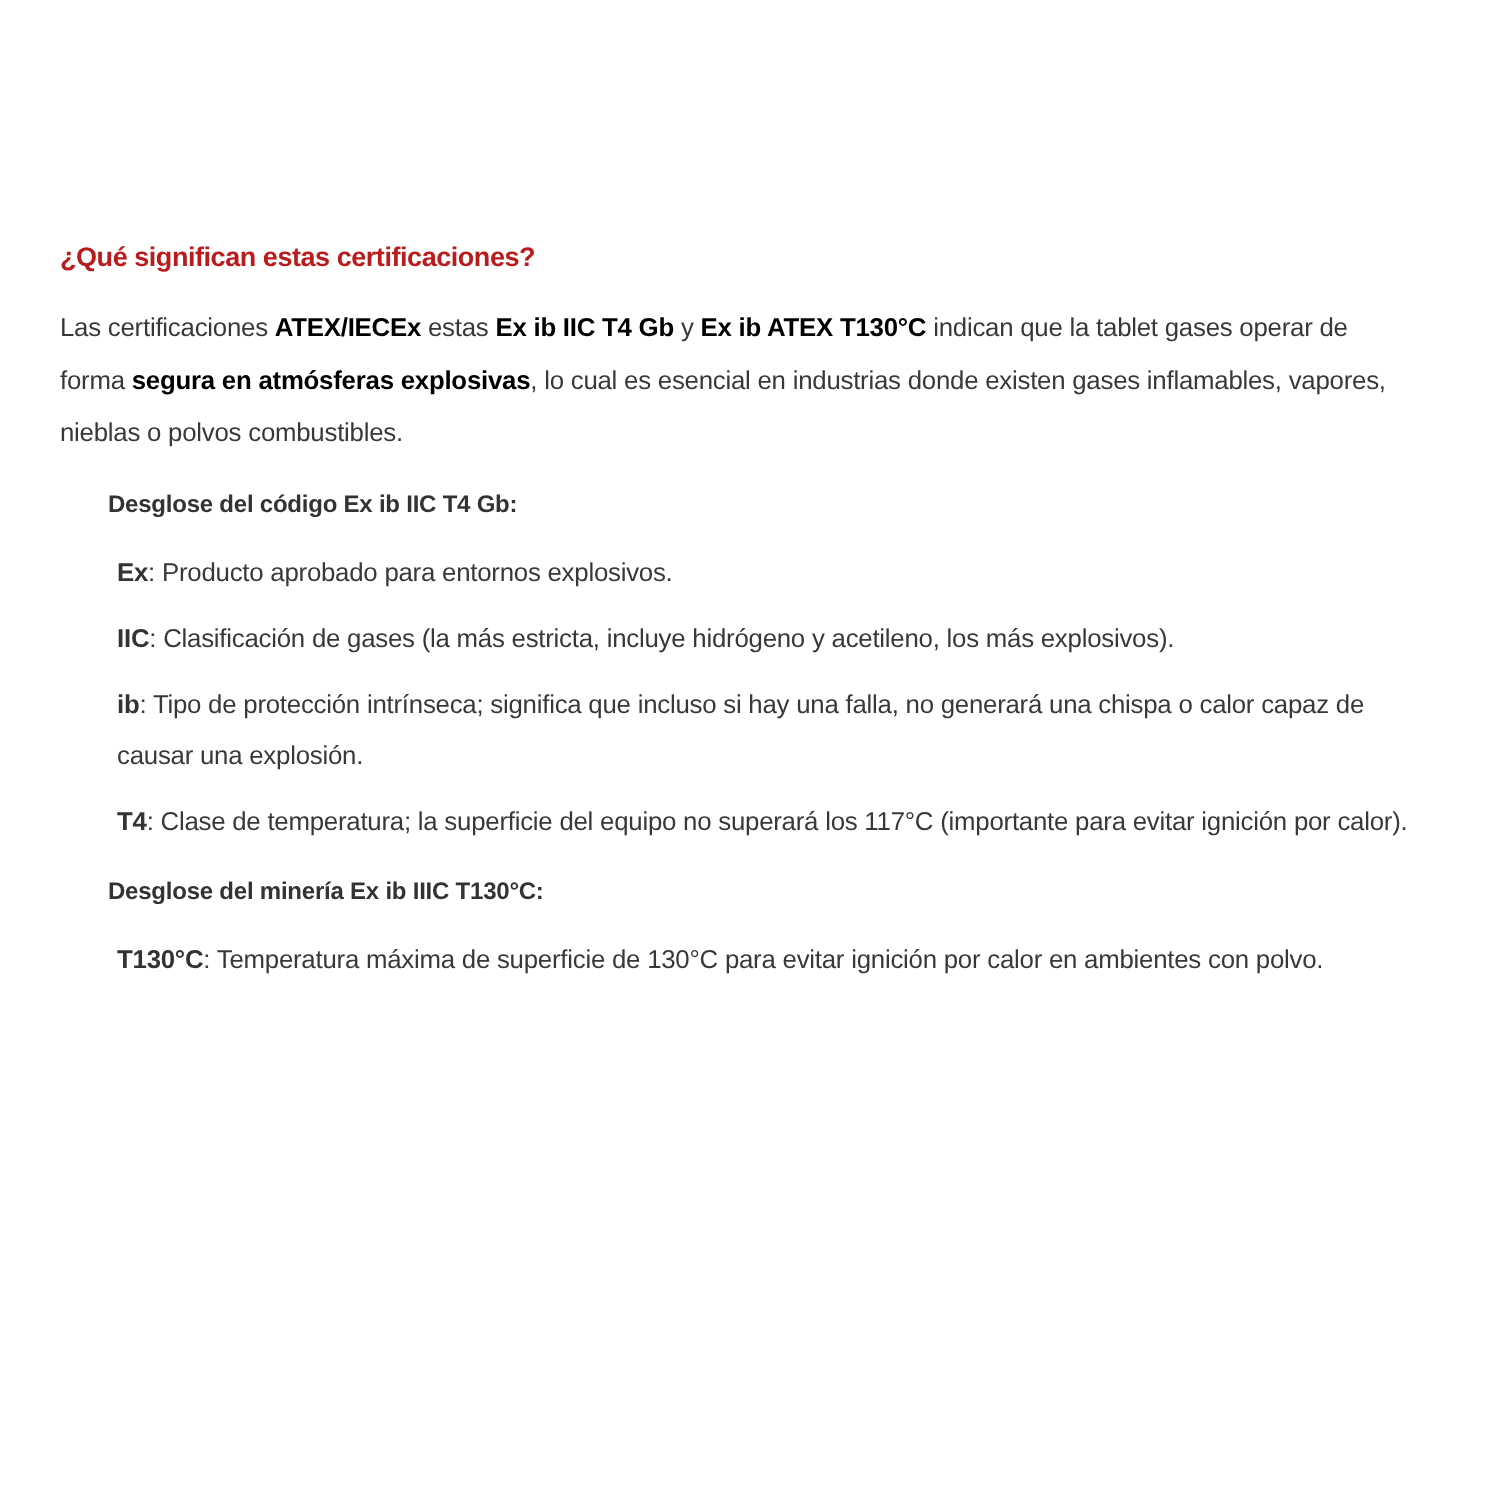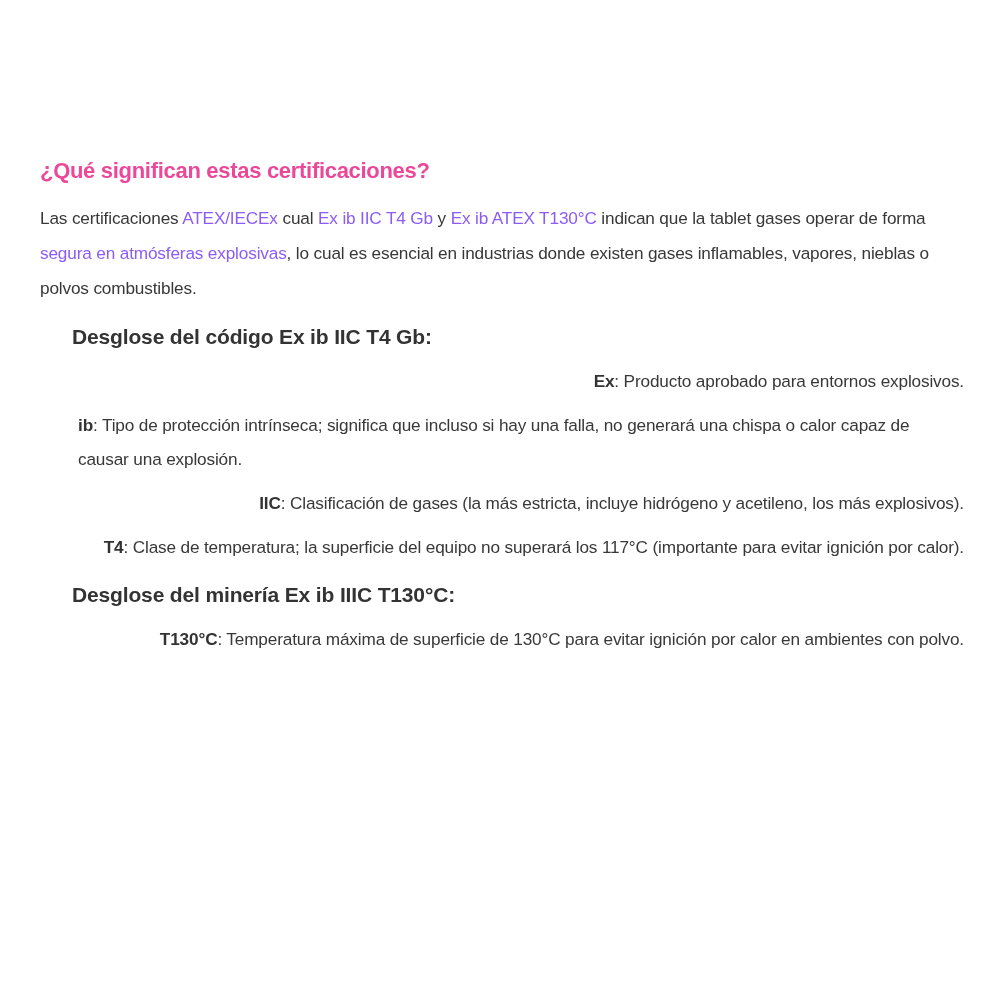--- a/index.html
+++ b/index.html
@@ -12,42 +12,42 @@
     height: 1000px;
     overflow: hidden;
     font-family: "Liberation Sans", "DejaVu Sans", sans-serif;
     color: #383838;
   }
   main {
     padding: 0 36px 0 40px;
   }
   h1 {
     margin: 157px 0 0 0;
-    font-size: 22px;
+    font-size: 18px;
     line-height: 28px;
     font-weight: 700;
     letter-spacing: -0.3px;
-    color: #ec4899;
+    color: #b91c1c;
   }
   .intro {
     margin: 16px 0 0 0;
     max-width: 905px;
     font-size: 17.2px;
     line-height: 35px;
     letter-spacing: -0.15px;
     color: #383838;
   }
-  .intro b { font-weight: 400; color: #8b5cf6; }
+  .intro b { font-weight: 700; color: #000000; }
 
   .section { margin: 0; }
   .sec-head {
     display: flex;
     align-items: flex-start;
     margin-top: 14px;
-    font-size: 21px;
+    font-size: 16px;
     line-height: 34px;
     letter-spacing: -0.15px;
     font-weight: 700;
     color: #333333;
   }
   .sec-head .marker {
     flex: 0 0 32px;
   }
   .diamond {
     width: 10px;
@@ -57,57 +57,56 @@
     transform: rotate(45deg);
   }
   .item {
     display: flex;
     align-items: flex-start;
     margin-top: 10px;
     font-size: 17.2px;
     line-height: 34px;
     letter-spacing: -0.15px;
     color: #383838;
-    justify-content: space-between;
   }
   .item .marker {
     flex: 0 0 38px;
   }
   .dot {
     width: 7px;
     height: 7px;
     margin: 13px 0 0 16px;
     border-radius: 50%;
   }
   .item-text { max-width: 886px; }
   .item-text b { font-weight: 700; color: #333333; }
 </style>
 </head>
 <body>
 
 <main>
   <h1>¿Qué significan estas certificaciones?</h1>
-  <p class="intro" id="intro"><span>Las certificaciones </span><b>ATEX/IECEx</b><span> cual </span><b>Ex ib IIC T4 Gb</b><span> y </span><b>Ex ib ATEX T130°C</b><span> indican que la tablet gases operar de forma </span><b>segura en atmósferas explosivas</b><span>, lo cual es esencial en industrias donde existen gases inflamables, vapores, nieblas o polvos combustibles.</span></p>
+  <p class="intro" id="intro"><span>Las certificaciones </span><b>ATEX/IECEx</b><span> estas </span><b>Ex ib IIC T4 Gb</b><span> y </span><b>Ex ib ATEX T130°C</b><span> indican que la tablet gases operar de forma </span><b>segura en atmósferas explosivas</b><span>, lo cual es esencial en industrias donde existen gases inflamables, vapores, nieblas o polvos combustibles.</span></p>
   <div id="sections">
       <div class="section">
         <div class="sec-head">
           <span class="marker"><span class="diamond" style="background: rgb(53, 115, 196);"></span></span>
           <span class="sec-label">Desglose del código Ex ib IIC T4 Gb:</span>
         </div>
         <div class="item">
           <span class="marker"><span class="dot" style="background: rgb(89, 89, 89);"></span></span>
           <div class="item-text"><b>Ex</b><span>: Producto aprobado para entornos explosivos.</span></div>
         </div>
         <div class="item">
           <span class="marker"><span class="dot" style="background: rgb(89, 89, 89);"></span></span>
-          <div class="item-text"><b>ib</b><span>: Tipo de protección intrínseca; significa que incluso si hay una falla, no generará una chispa o calor capaz de causar una explosión.</span></div>
+          <div class="item-text"><b>IIC</b><span>: Clasificación de gases (la más estricta, incluye hidrógeno y acetileno, los más explosivos).</span></div>
         </div>
         <div class="item">
           <span class="marker"><span class="dot" style="background: rgb(89, 89, 89);"></span></span>
-          <div class="item-text"><b>IIC</b><span>: Clasificación de gases (la más estricta, incluye hidrógeno y acetileno, los más explosivos).</span></div>
+          <div class="item-text"><b>ib</b><span>: Tipo de protección intrínseca; significa que incluso si hay una falla, no generará una chispa o calor capaz de causar una explosión.</span></div>
         </div>
         <div class="item">
           <span class="marker"><span class="dot" style="background: rgb(89, 89, 89);"></span></span>
           <div class="item-text"><b>T4</b><span>: Clase de temperatura; la superficie del equipo no superará los 117°C (importante para evitar ignición por calor).</span></div>
         </div>
       </div>
       <div class="section">
         <div class="sec-head">
           <span class="marker"><span class="diamond" style="background: rgb(53, 115, 196);"></span></span>
           <span class="sec-label">Desglose del minería Ex ib IIIC T130°C:</span>

